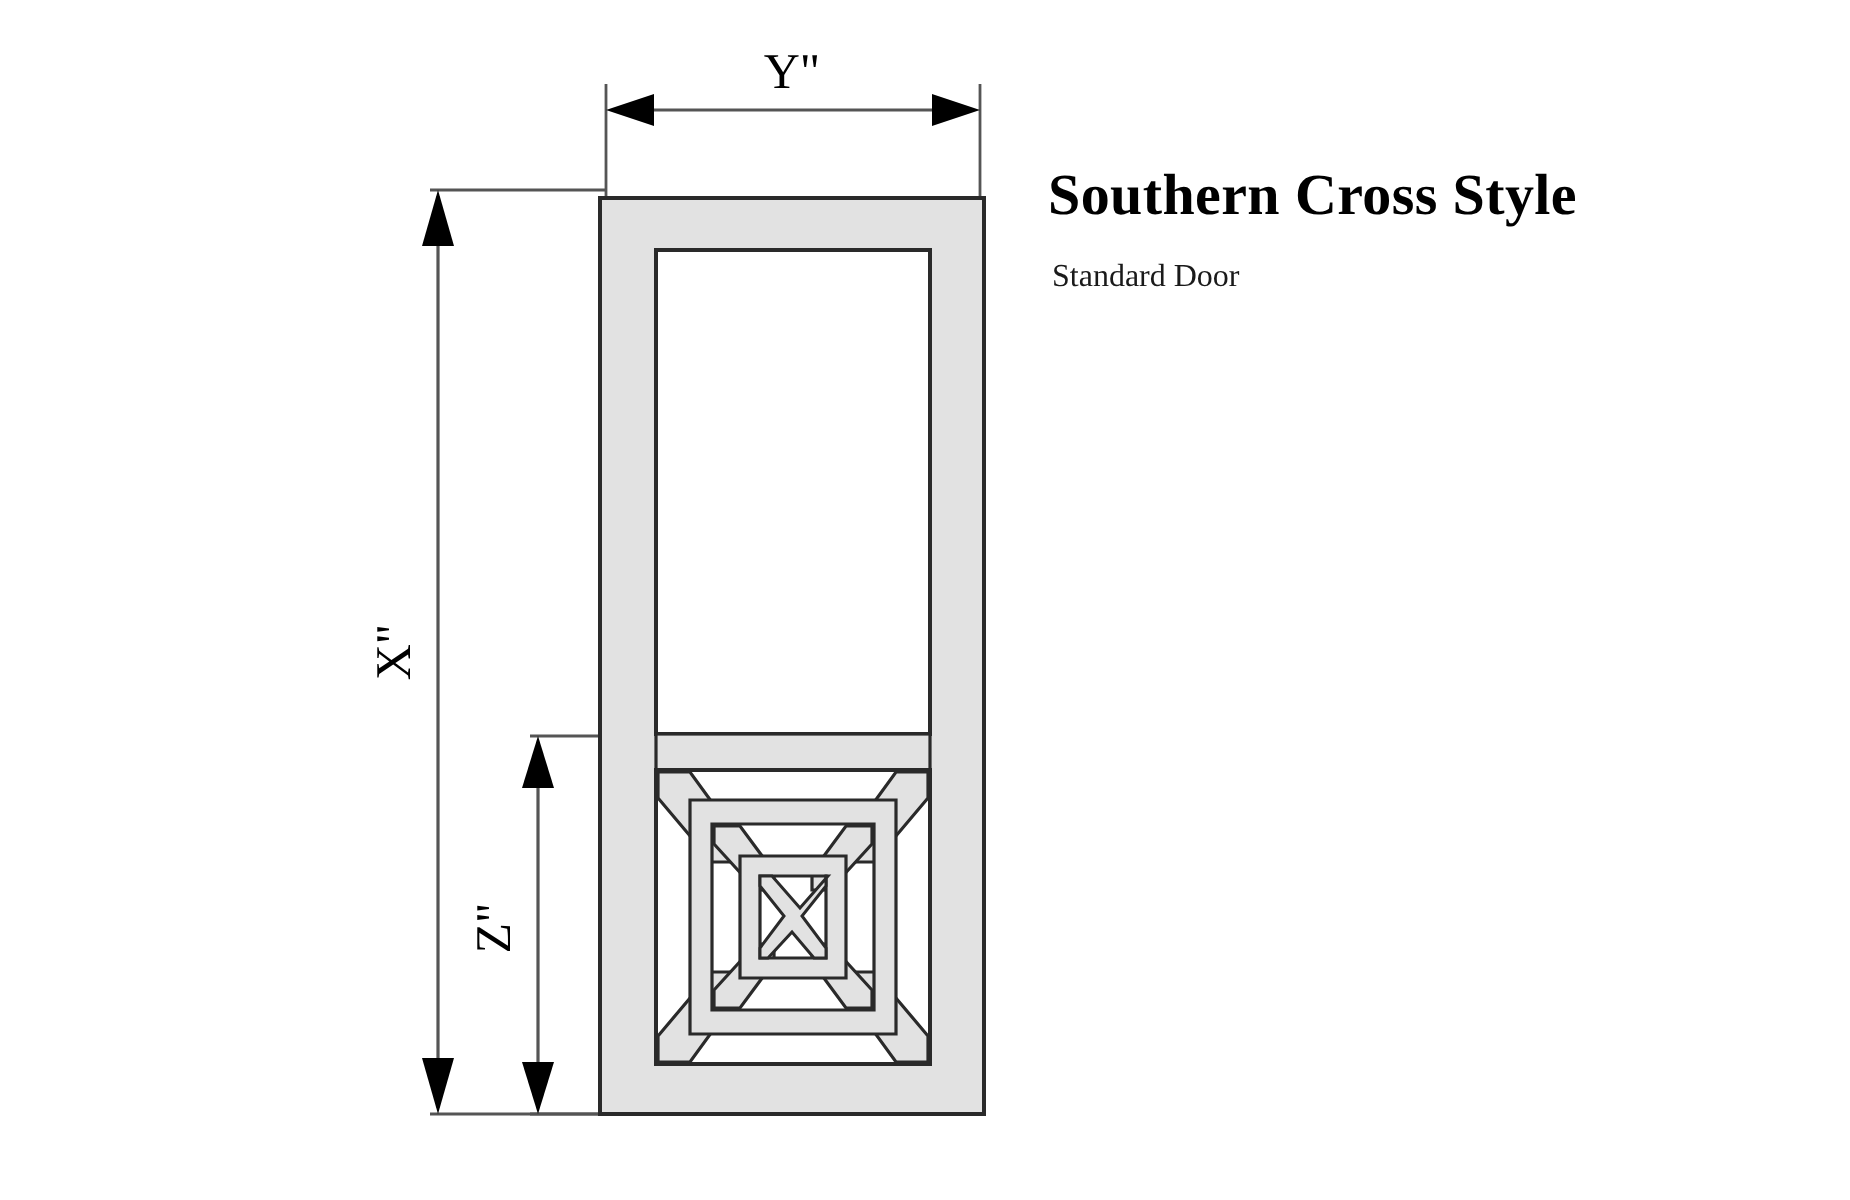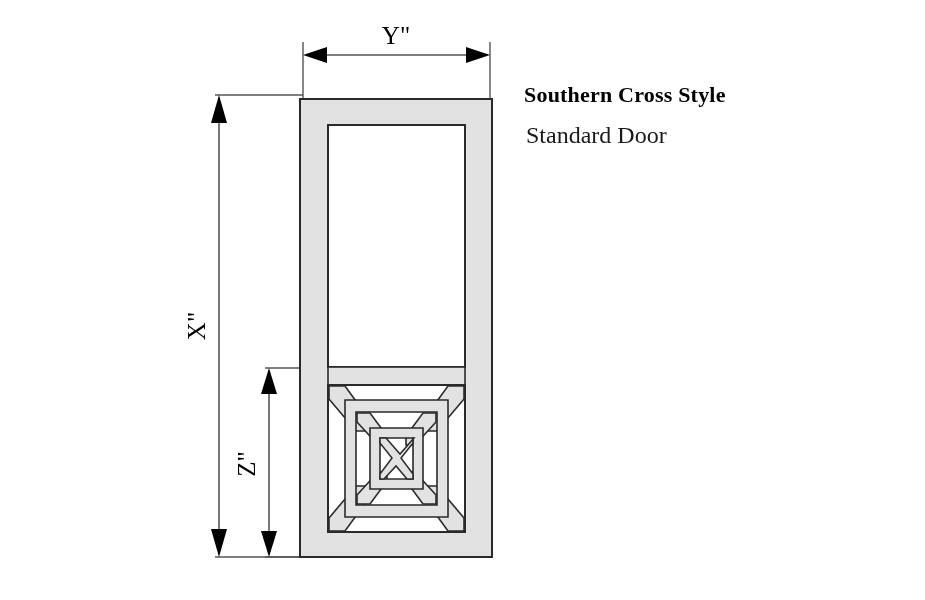--- a/index.html
+++ b/index.html
@@ -24,31 +24,31 @@
   }
   #title-block {
     position: absolute;
     left: 524px;
     top: 82px;
     width: 380px;
   }
   #title-main {
     font-family: "Liberation Serif", serif;
     font-weight: bold;
-    font-size: 22px;
+    font-size: 29px;
     color: #000000;
     letter-spacing: 0.2px;
     line-height: 1.15;
     margin: 0;
     white-space: nowrap;
   }
   #title-sub {
     font-family: "Liberation Serif", serif;
     font-weight: normal;
-    font-size: 24px;
+    font-size: 16px;
     color: #1a1a1a;
     line-height: 1.2;
     margin: 14px 0 0 2px;
     white-space: nowrap;
   }
   .dim-label {
     font-family: "Liberation Serif", serif;
     font-size: 25px;
     fill: #000000;
   }

